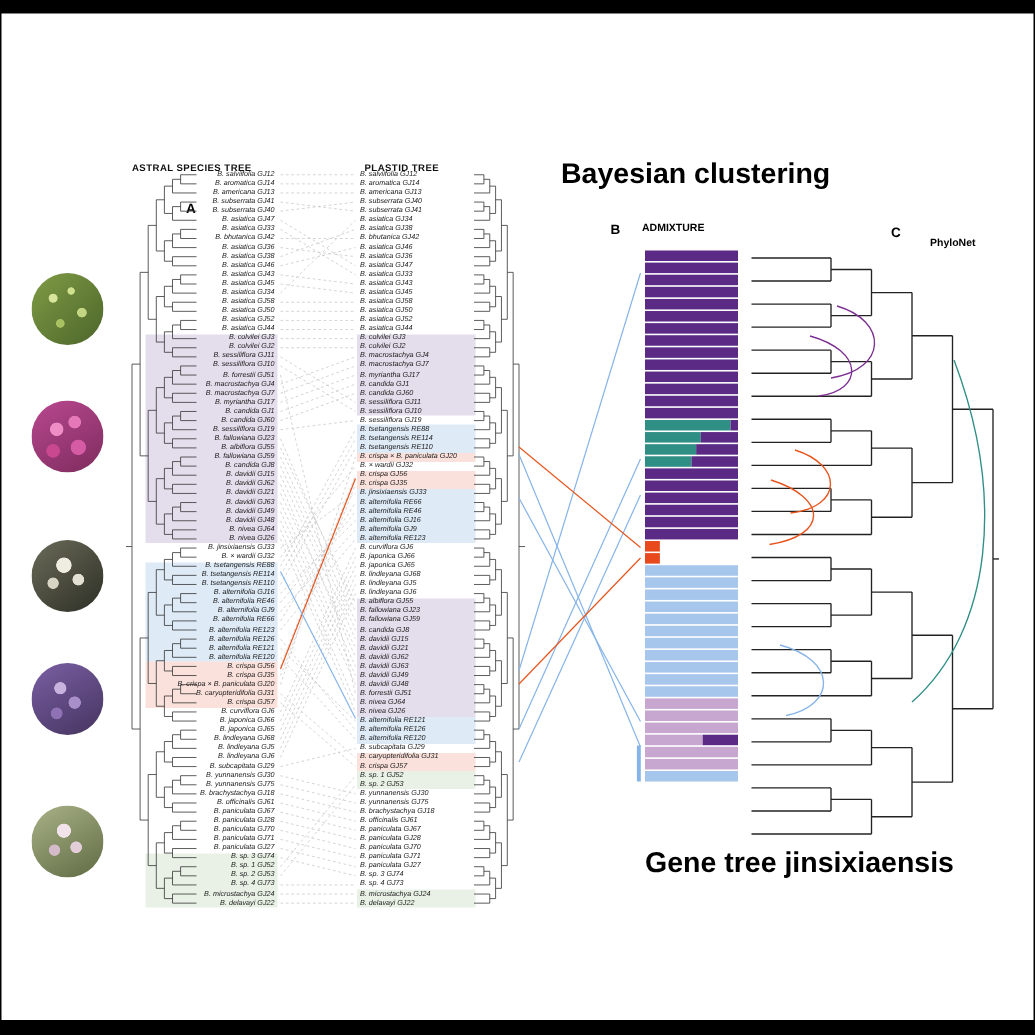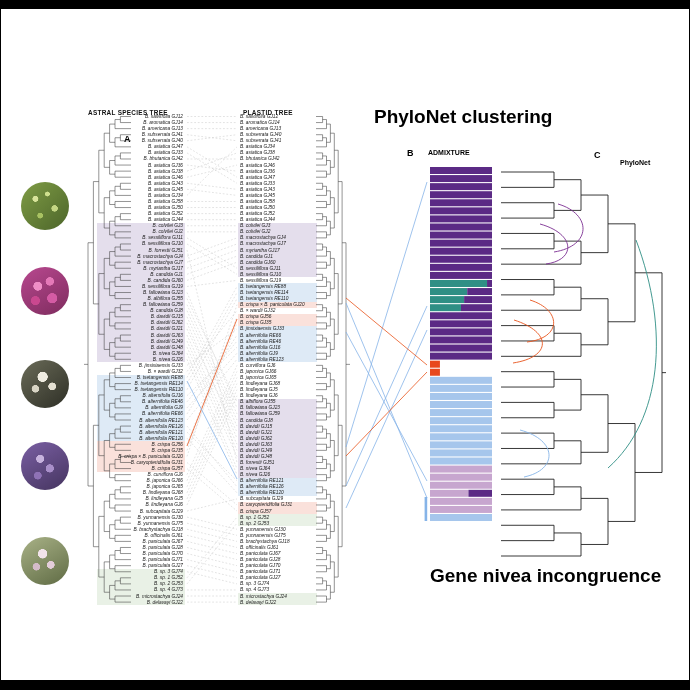--- a/index.html
+++ b/index.html
@@ -53,22 +53,22 @@
     radial-gradient(circle at 62% 58%, #e3cdd9 0 9%, rgba(0,0,0,0) 10%),
     radial-gradient(circle at 32% 62%, #d5bbc9 0 8%, rgba(0,0,0,0) 9%),
     linear-gradient(150deg,#a9b287,#5f6b44);}
 </style>
 </head>
 <body>
 
 <div id="fig">
   <div id="canvas"></div>
 
-  <div class="abs title-bayes">PhyloNet clustering</div>
-  <div class="abs title-gene">Gene nivea incongruence</div>
+  <div class="abs title-bayes">Bayesian clustering</div>
+  <div class="abs title-gene">Gene tree jinsixiaensis</div>
 
   <div class="abs hdr" id="hdr-astral">ASTRAL SPECIES TREE</div>
   <div class="abs hdr" id="hdr-plastid">PLASTID TREE</div>
 
   <div class="abs panel" id="panel-a">A</div>
   <div class="abs panel" id="panel-b">B</div>
   <div class="abs panel" id="panel-c">C</div>
   <div class="abs" id="hdr-admix">ADMIXTURE</div>
   <div class="abs" id="hdr-phylonet">PhyloNet</div>
 

